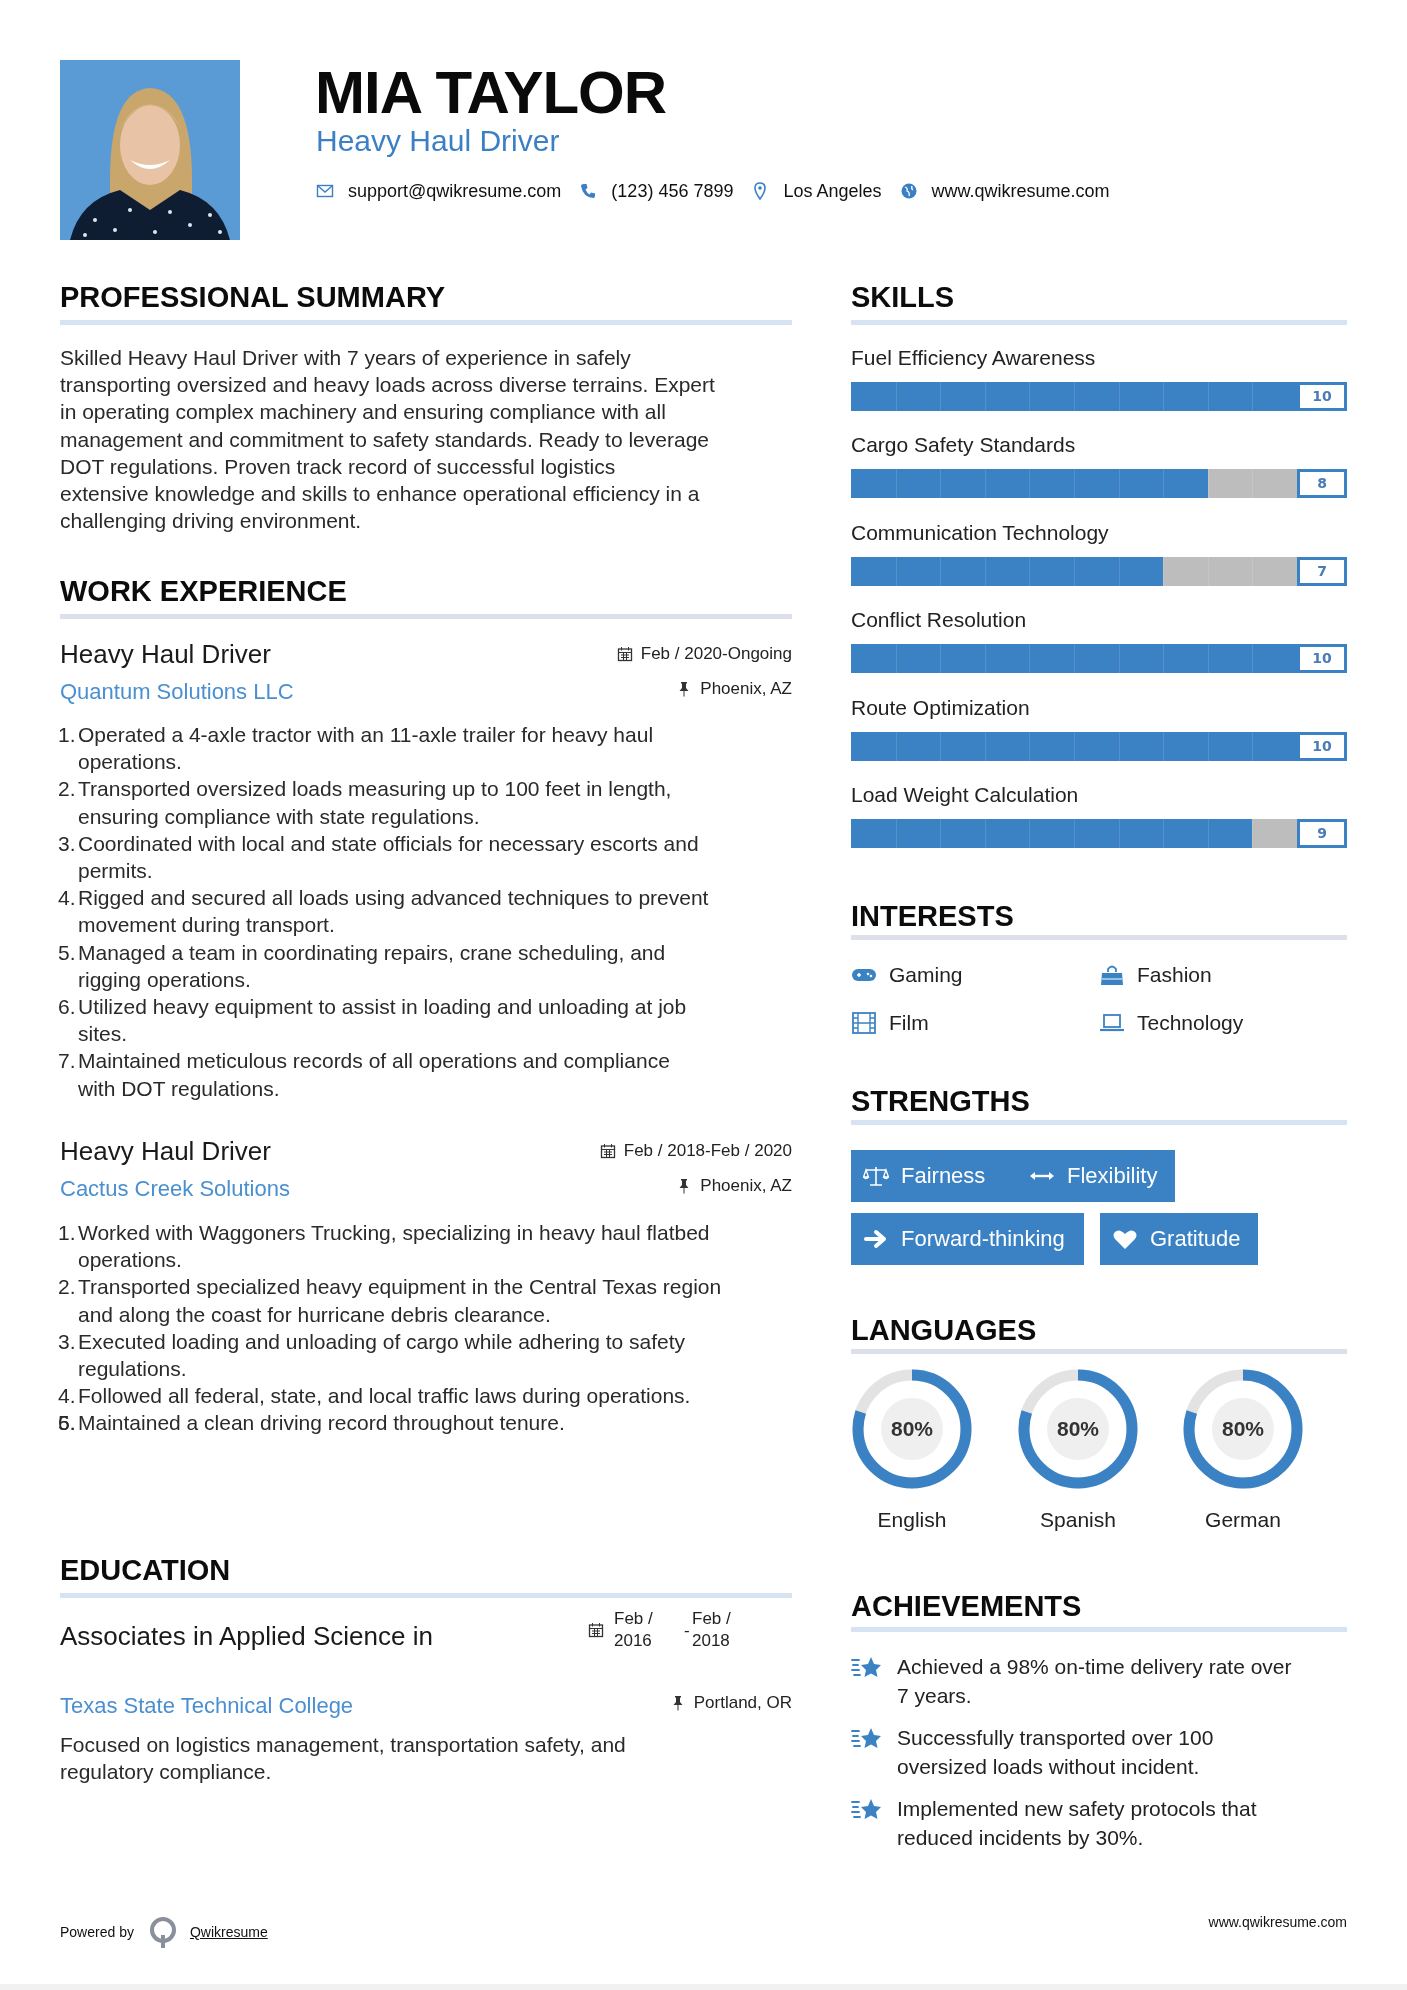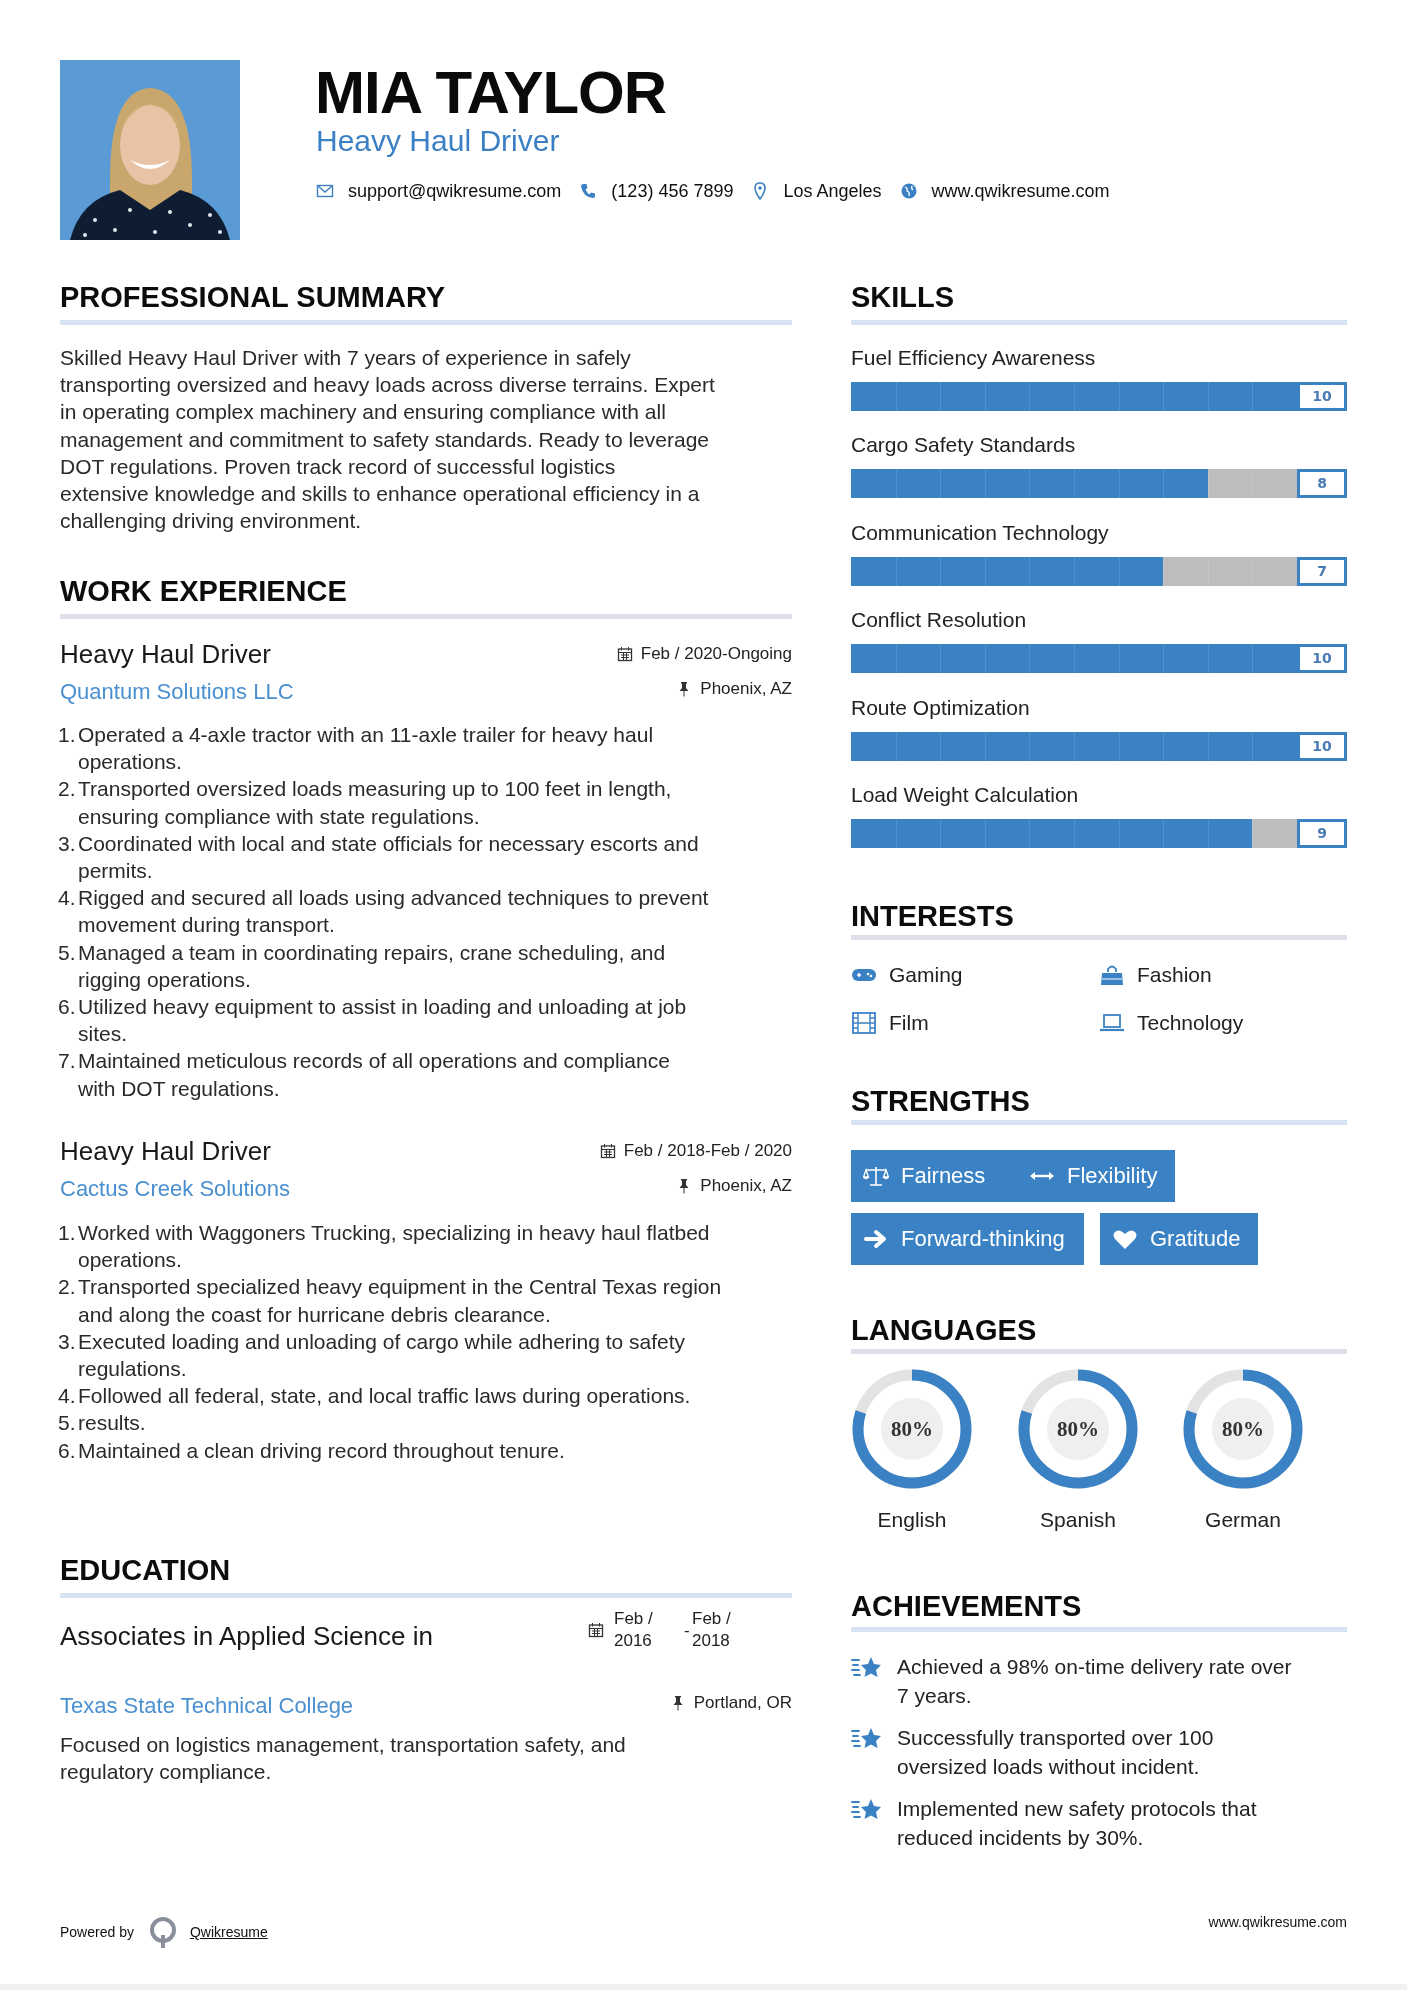--- a/index.html
+++ b/index.html
@@ -47,21 +47,21 @@
   .interest { position: absolute; display: flex; align-items: center; font-size: 21px; color: #222; line-height: 28px; }
   .interest svg { width: 26px; height: 22px; margin-right: 12px; color: #3b82c4; }
 
   
   .badge { position: absolute; height: 52px; background: #3b82c4; color: #fff; display: flex; align-items: center; padding: 0 12px 0 12px; font-size: 22px; }
   .badge svg { width: 26px; height: 22px; margin-right: 12px; color: #fff; }
 
   
   .lang { position: absolute; width: 122px; }
   .lang svg { display: block; }
-  .lang .pct { position: absolute; left: 0; top: 0; width: 122px; height: 122px; display: flex; align-items: center; justify-content: center; font-size: 21px; font-weight: bold; color: #333; font-family: Liberation Serif, serif; }
+  .lang .pct { position: absolute; left: 0; top: 0; width: 122px; height: 122px; display: flex; align-items: center; justify-content: center; font-size: 21px; font-weight: bold; color: #333; font-family: Liberation Sans, sans-serif; }
   .lang .lname { position: absolute; left: -20px; width: 162px; top: 140px; text-align: center; font-size: 21px; color: #222; }
 
   
   .ach { position: absolute; display: flex; font-size: 21px; line-height: 29px; color: #222; }
   .ach svg { flex: none; width: 32px; height: 28px; margin-right: 14px; margin-top: 2px; color: #3b82c4; }
 
   
   .footer-left { position: absolute; left: 60px; top: 1915px; display: flex; align-items: center; font-size: 14px; color: #111; }
   .footer-left .q { margin: 0 12px 0 14px; width: 30px; height: 34px; }
   .footer-left .brand { text-decoration: underline; color: #111; }
@@ -231,21 +231,20 @@
       <span class="num">3.</span>
       <div>Executed loading and unloading of cargo while adhering to safety</div>
       <div>regulations.</div>
     </li>
   <li>
       <span class="num">4.</span>
       <div>Followed all federal, state, and local traffic laws during operations.</div>
     </li>
   <li>
       <span class="num">5.</span>
-      <div>results.</div>
     </li>
   <li>
       <span class="num">6.</span>
       <div>Maintained a clean driving record throughout tenure.</div>
     </li>
 </ol>
 
 <div class="section-title left" style="top:1553px">EDUCATION</div>
 <div class="rule left lw" style="top:1593px"></div>
 <div class="job-title left" style="top:1619px; line-height:34px">

